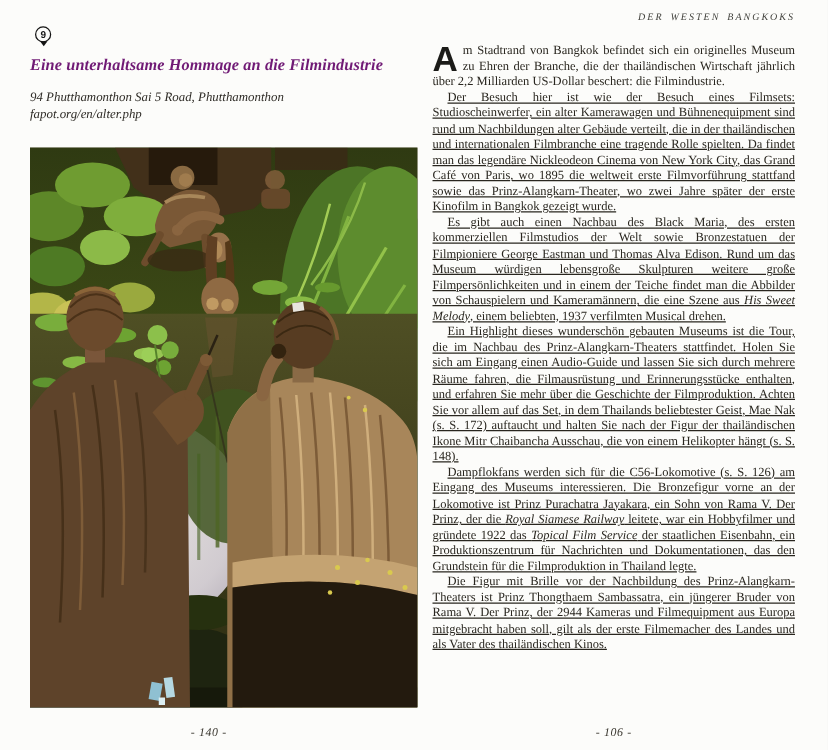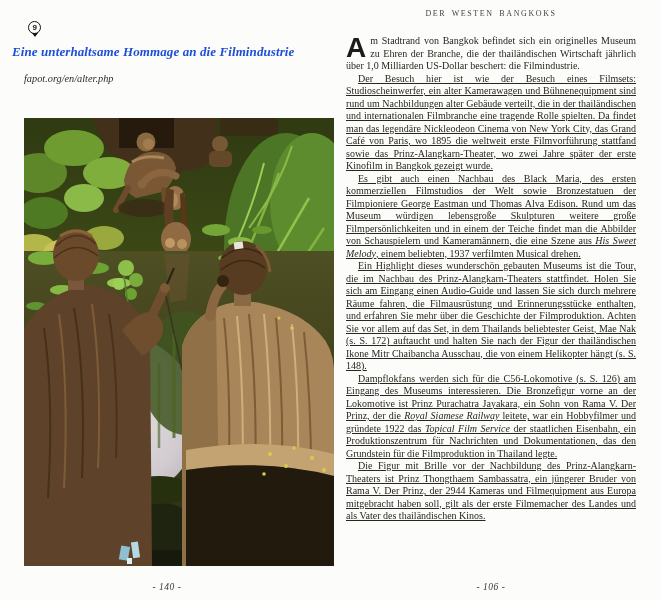--- a/index.html
+++ b/index.html
@@ -31,44 +31,44 @@
     font-family:"Liberation Sans", sans-serif;
     font-weight:bold;font-size:8px;line-height:9px;color:#141414;
   }
   .pin::after{
     content:"";position:absolute;left:3px;bottom:-4px;
     width:0;height:0;
     border-left:3px solid transparent;border-right:3px solid transparent;
     border-top:4px solid #141414;
   }
   .article-subtitle{
-    position:absolute;left:12px;top:44px;width:300px;
+    position:absolute;left:24px;top:44px;width:300px;
     font-style:italic;font-weight:bold;font-size:13px;
-    color:#1d4ed8;white-space:nowrap;letter-spacing:0.1px;
+    color:#701a75;white-space:nowrap;letter-spacing:0.1px;
   }
   .info-block{
     position:absolute;left:24px;top:72px;width:290px;
     font-style:italic;font-size:10.3px;line-height:13px;color:#2e2b26;
   }
   .photo-frame{
     position:absolute;left:24px;top:118px;width:310px;height:448px;
     overflow:hidden;background:#3a3c18;
   }
   .photo-frame svg{display:block;width:100%;height:100%;}
   .page-num{
     position:absolute;top:570px;
     font-style:italic;font-size:9.5px;color:#3a372f;
     text-align:center;letter-spacing:0.5px;margin-top:12px;
   }
   .page-num.left{left:0;width:334px;}
   .page-num.right{left:346px;width:290px;}
   
   .running-header{
     position:absolute;left:346px;top:9px;width:290px;
-    text-align:center;font-size:8px;
+    text-align:right;font-style:italic;font-size:8px;
     letter-spacing:1.6px;color:#454540;word-spacing:2px;
   }
   .body-text{
     position:absolute;left:346px;top:35px;width:290px;
     font-size:10px;line-height:12.5px;text-align:justify;
     color:#29261f;
   }
   .body-text p{margin:0;}
   .body-text p.indent{text-indent:12px;text-decoration:underline;}
   .body-text i{font-style:italic;}
@@ -84,20 +84,21 @@
 
 <div class="spread">
 
   <div class="article-title">
     <span class="pin"><span class="pin-num">9</span></span>
   </div>
 
   <div class="article-subtitle">Eine unterhaltsame Hommage an die Filmindustrie</div>
 
   <div class="info-block">
+    <div>94 Phutthamonthon Sai 5 Road, Phutthamonthon</div>
     <div>fapot.org/en/alter.php</div>
   </div>
 
   <div class="photo-frame" aria-label="Bronze statues in a lily pond: a bathing woman filmed by two bronze cameramen seen from behind, surrounded by tropical plants">
     <svg viewBox="0 0 310 448" preserveAspectRatio="none">
       <defs>
         <linearGradient id="bgGrad" x1="0" y1="0" x2="0" y2="1">
           <stop offset="0" stop-color="#2f3a12"></stop>
           <stop offset="0.35" stop-color="#3d4a16"></stop>
           <stop offset="0.6" stop-color="#474520"></stop>
@@ -272,21 +273,21 @@
         <rect x="103" y="440" width="5" height="6" fill="#dceef2"></rect>
       </g>
     </svg>
   </div>
 
   <div class="page-num left">- 140 -</div>
 
   <div class="running-header">DER WESTEN BANGKOKS</div>
 
   <div class="body-text" id="body-text">
-      <p class="para"><span class="dropcap">A</span><span>m Stadtrand von Bangkok befindet sich ein originelles Museum zu Ehren der Branche, die der thailändischen Wirtschaft jährlich über 1,0 Milliarden US-Dollar beschert: die Filmindustrie.</span></p>
+      <p class="para"><span class="dropcap">A</span><span>m Stadtrand von Bangkok befindet sich ein originelles Museum zu Ehren der Branche, die der thailändischen Wirtschaft jährlich über 2,2 Milliarden US-Dollar beschert: die Filmindustrie.</span></p>
       <p class="para indent"><span>Der Besuch hier ist wie der Besuch eines Filmsets: Studioscheinwerfer, ein alter Kamerawagen und Bühnenequipment sind rund um Nachbildungen alter Gebäude verteilt, die in der thailändischen und internationalen Filmbranche eine tragende Rolle spielten. Da findet man das legendäre Nickleodeon Cinema von New York City, das Grand Café von Paris, wo 1895 die weltweit erste Filmvorführung stattfand sowie das Prinz-Alangkarn-Theater, wo zwei Jahre später der erste Kinofilm in Bangkok gezeigt wurde.</span></p>
       <p class="para indent"><span>Es gibt auch einen Nachbau des Black Maria, des ersten kommerziellen Filmstudios der Welt sowie Bronzestatuen der Filmpioniere George Eastman und Thomas Alva Edison. Rund um das Museum würdigen lebensgroße Skulpturen weitere große Filmpersönlichkeiten und in einem der Teiche findet man die Abbilder von Schauspielern und Kameramännern, die eine Szene aus </span><i>His Sweet Melody</i><span>, einem beliebten, 1937 verfilmten Musical drehen.</span></p>
       <p class="para indent"><span>Ein Highlight dieses wunderschön gebauten Museums ist die Tour, die im Nachbau des Prinz-Alangkarn-Theaters stattfindet. Holen Sie sich am Eingang einen Audio-Guide und lassen Sie sich durch mehrere Räume fahren, die Filmausrüstung und Erinnerungsstücke enthalten, und erfahren Sie mehr über die Geschichte der Filmproduktion. Achten Sie vor allem auf das Set, in dem Thailands beliebtester Geist, Mae Nak (s. S. 172) auftaucht und halten Sie nach der Figur der thailändischen Ikone Mitr Chaibancha Ausschau, die von einem Helikopter hängt (s. S. 148).</span></p>
       <p class="para indent"><span>Dampflokfans werden sich für die C56-Lokomotive (s. S. 126) am Eingang des Museums interessieren. Die Bronzefigur vorne an der Lokomotive ist Prinz Purachatra Jayakara, ein Sohn von Rama V. Der Prinz, der die </span><i>Royal Siamese Railway</i><span> leitete, war ein Hobbyfilmer und gründete 1922 das </span><i>Topical Film Service</i><span> der staatlichen Eisenbahn, ein Produktionszentrum für Nachrichten und Dokumentationen, das den Grundstein für die Filmproduktion in Thailand legte.</span></p>
       <p class="para indent"><span>Die Figur mit Brille vor der Nachbildung des Prinz-Alangkarn-Theaters ist Prinz Thongthaem Sambassatra, ein jüngerer Bruder von Rama V. Der Prinz, der 2944 Kameras und Filmequipment aus Europa mitgebracht haben soll, gilt als der erste Filmemacher des Landes und als Vater des thailändischen Kinos.</span></p>
     </div>
 
   <div class="page-num right">- 106 -</div>
 
 </div>

